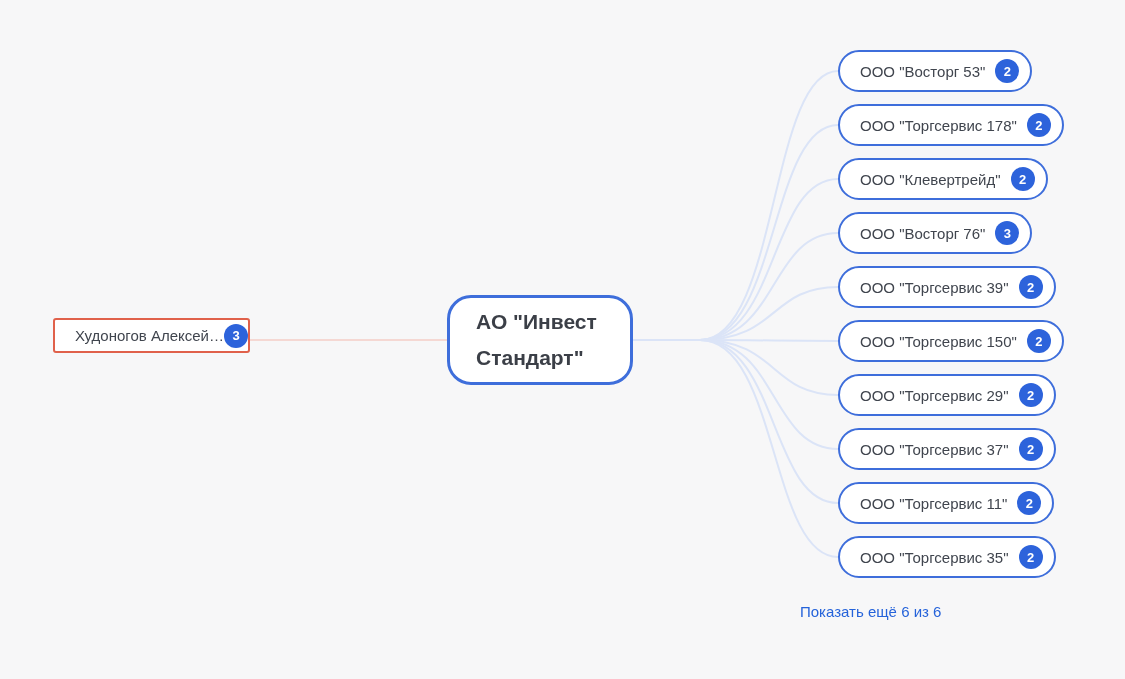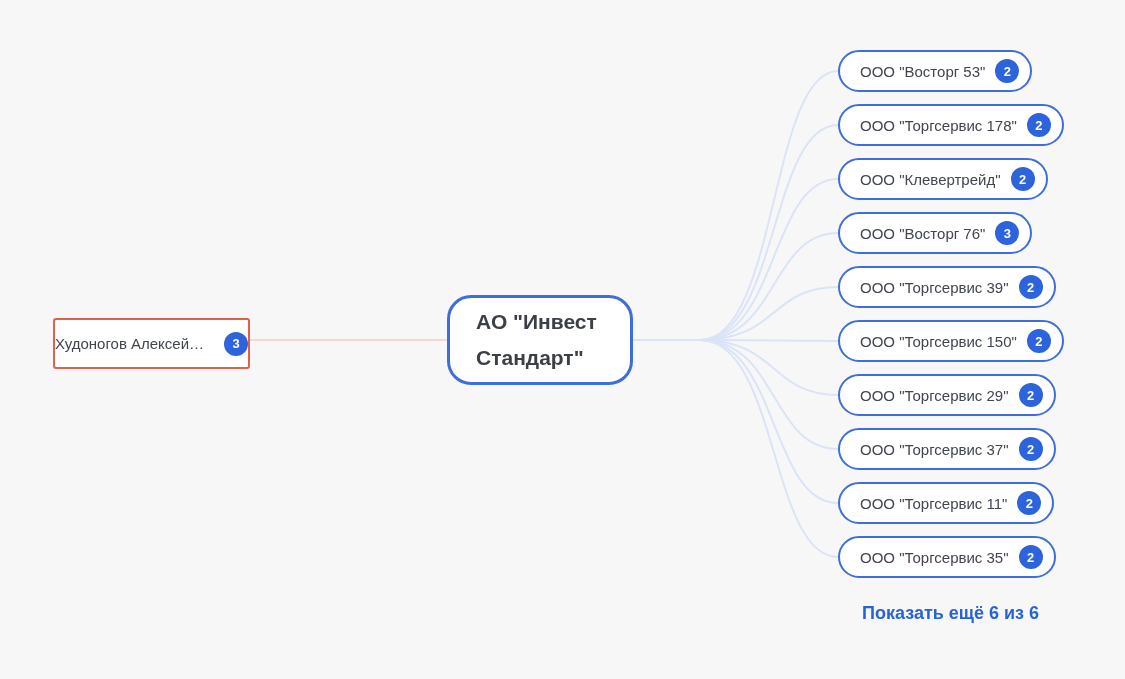--- a/index.html
+++ b/index.html
@@ -17,45 +17,45 @@
   body{font-family:"Liberation Sans", sans-serif;background:var(--canvas-bg);}
   .canvas{
     position:relative;width:1125px;height:679px;background:var(--canvas-bg);overflow:hidden;
   }
   .canvas svg{position:absolute;left:0;top:0;pointer-events:none;}
   .node{
     position:absolute;display:inline-flex;align-items:center;background:#ffffff;
     color:var(--text-dark);white-space:nowrap;cursor:pointer;z-index:2;
   }
   .person-node{
-    left:53px;top:318px;width:197px;height:51px;
+    left:53px;top:318px;width:197px;height:35px;
     border:2px solid var(--person-red);border-radius:3px;
-    justify-content:space-between;font-size:15px;
+    justify-content:flex-end;font-size:15px;
   }
   .root-node{
     left:447px;top:295px;width:186px;height:90px;
     border:3px solid var(--accent-blue);border-radius:24px;
     padding-left:26px;padding-right:8px;
     font-size:21px;font-weight:600;line-height:36px;color:#3b3f47;
   }
   .root-node .root-label{white-space:normal;}
   .company-node{
     left:838px;height:42px;
     border:2px solid var(--accent-blue);border-radius:21px;
     padding:0 11px 0 20px;gap:10px;font-size:15px;
   }
   .badge{
     display:inline-flex;align-items:center;justify-content:center;
     min-width:24px;height:24px;border-radius:50%;
     background:var(--badge-blue);color:#ffffff;
     font-size:13px;font-weight:600;flex:0 0 auto;
   }
   .show-more{
-    position:absolute;left:862px;top:603px;z-index:2;
-    color:var(--link-blue);font-size:18px;font-weight:700;
+    position:absolute;left:800px;top:603px;z-index:2;
+    color:var(--link-blue);font-size:15px;font-weight:400;
     text-decoration:none;cursor:pointer;white-space:nowrap;
   }
 </style>
 </head>
 <body>
 
 <div class="canvas">
 
   <svg id="links" width="1125" height="679">
       <path d="M250,340 L447,340" fill="none" stroke="#f5d8d3" stroke-width="2"></path>

